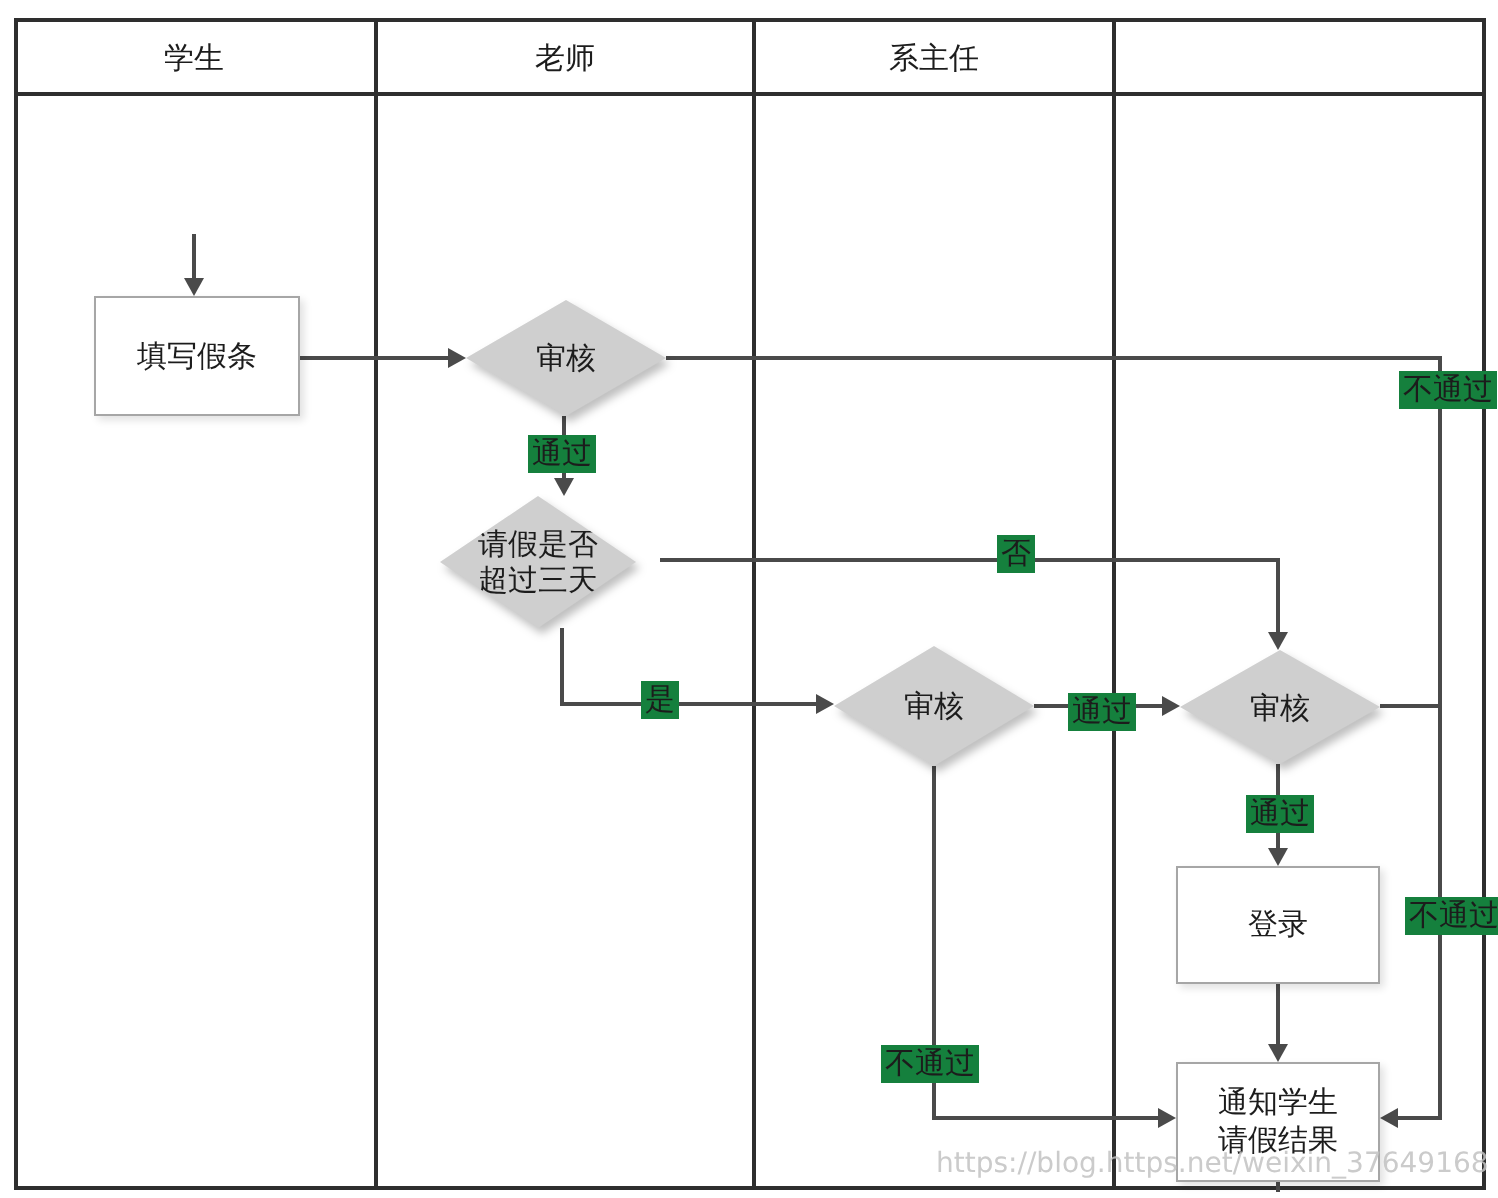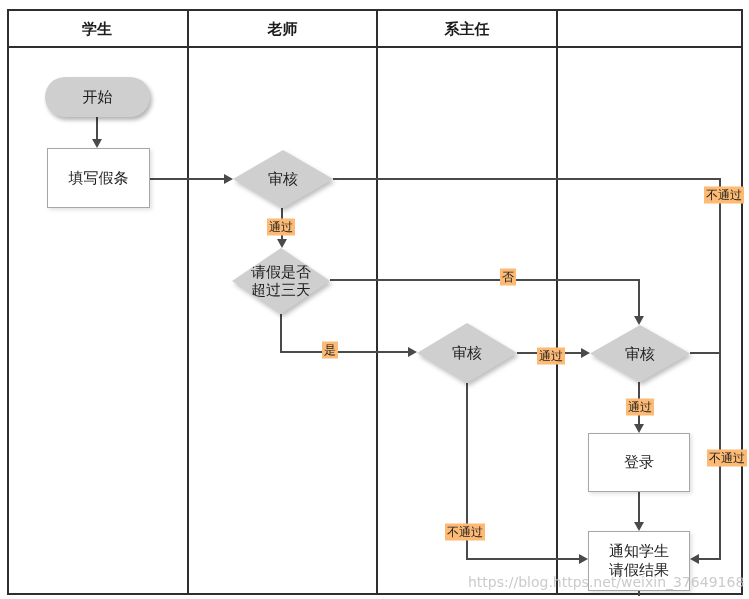--- a/index.html
+++ b/index.html
@@ -13,42 +13,42 @@
   html,body{margin:0;padding:0;background:#fff;}
   .canvas{
     position:relative;width:749px;height:599px;background:#ffffff;
     font-family:"DejaVu Sans",sans-serif;color:var(--text);overflow:hidden;
   }
   
   .frame{position:absolute;left:7px;top:9px;width:736px;height:586px;
     border:2px solid var(--frame);box-sizing:border-box;z-index:0;}
   .hdr-line{position:absolute;left:7px;top:46px;width:736px;height:2px;background:var(--frame);z-index:0;}
   .lane-line{position:absolute;top:9px;width:2px;height:586px;background:var(--frame);z-index:0;}
-  .lane-label{position:absolute;top:20px;font-size:15px;text-align:center;z-index:1;font-weight:bold;}
+  .lane-label{position:absolute;top:20px;font-size:15px;text-align:center;z-index:1;}
   
   .ln{position:absolute;background:var(--flow-line);z-index:2;}
   .hl{height:2px;} .vl{width:2px;}
   
   .ah{position:absolute;width:0;height:0;z-index:2;}
   .ar{border-top:5px solid transparent;border-bottom:5px solid transparent;border-left:9px solid var(--flow-line);}
   .al{border-top:5px solid transparent;border-bottom:5px solid transparent;border-right:9px solid var(--flow-line);}
   .ad{border-left:5px solid transparent;border-right:5px solid transparent;border-top:9px solid var(--flow-line);}
   
   .node{position:absolute;display:flex;align-items:center;justify-content:center;
     font-size:15px;line-height:1.25;text-align:center;white-space:pre-line;z-index:3;box-sizing:border-box;}
   .terminator{background:var(--shape-fill);border-radius:20px;box-shadow:2px 3px 4px rgba(0,0,0,.3);}
   .process{background:#ffffff;border:1px solid var(--box-border);box-shadow:2px 2px 4px rgba(0,0,0,.12);}
   .dwrap{position:absolute;z-index:3;filter:drop-shadow(2px 3px 2px rgba(0,0,0,.25));}
   .diamond{width:100%;height:100%;background:var(--shape-fill);
     clip-path:polygon(50% 0,100% 50%,50% 100%,0 50%);
     display:flex;align-items:center;justify-content:center;
     font-size:15px;line-height:1.2;text-align:center;white-space:pre-line;}
   
-  .elabel{position:absolute;transform:translate(-50%,-50%);background:#fdba74;
-    padding:0 2px;font-size:12px;white-space:nowrap;z-index:4;}
+  .elabel{position:absolute;transform:translate(-50%,-50%);background:#15803d;
+    padding:0 2px;font-size:15px;white-space:nowrap;z-index:4;}
   .watermark{position:absolute;left:468px;top:574px;font-size:14px;
     color:var(--watermark);opacity:.85;white-space:nowrap;z-index:6;}
 </style>
 </head>
 <body>
 
 <div class="canvas">
 
   <div class="frame"></div>
   <div class="hdr-line"></div>
@@ -82,27 +82,26 @@
   <div class="ah ar" style="left:224px;top:174px"></div>
   <div class="ah ad" style="left:277px;top:239px"></div>
   <div class="ah ad" style="left:634px;top:316px"></div>
   <div class="ah ar" style="left:408px;top:347px"></div>
   <div class="ah ar" style="left:581px;top:348px"></div>
   <div class="ah ad" style="left:634px;top:424px"></div>
   <div class="ah ad" style="left:634px;top:522px"></div>
   <div class="ah ar" style="left:579px;top:554px"></div>
   <div class="ah al" style="left:690px;top:554px"></div>
 
-  <div class="node terminator" style="left:45px;top:77px;width:105px;height:40px">开始</div>
   <div class="node process" style="left:47px;top:148px;width:103px;height:60px">填写假条</div>
 
   <div class="dwrap" style="left:233px;top:150px;width:100px;height:58px">
     <div class="diamond">审核</div>
   </div>
-  <div class="dwrap" style="left:232px;top:248px;width:98px;height:66px">
+  <div class="dwrap" style="left:220px;top:248px;width:98px;height:66px">
     <div class="diamond">请假是否
 超过三天</div>
   </div>
   <div class="dwrap" style="left:417px;top:323px;width:100px;height:60px">
     <div class="diamond">审核</div>
   </div>
   <div class="dwrap" style="left:590px;top:325px;width:100px;height:57px">
     <div class="diamond">审核</div>
   </div>
 

